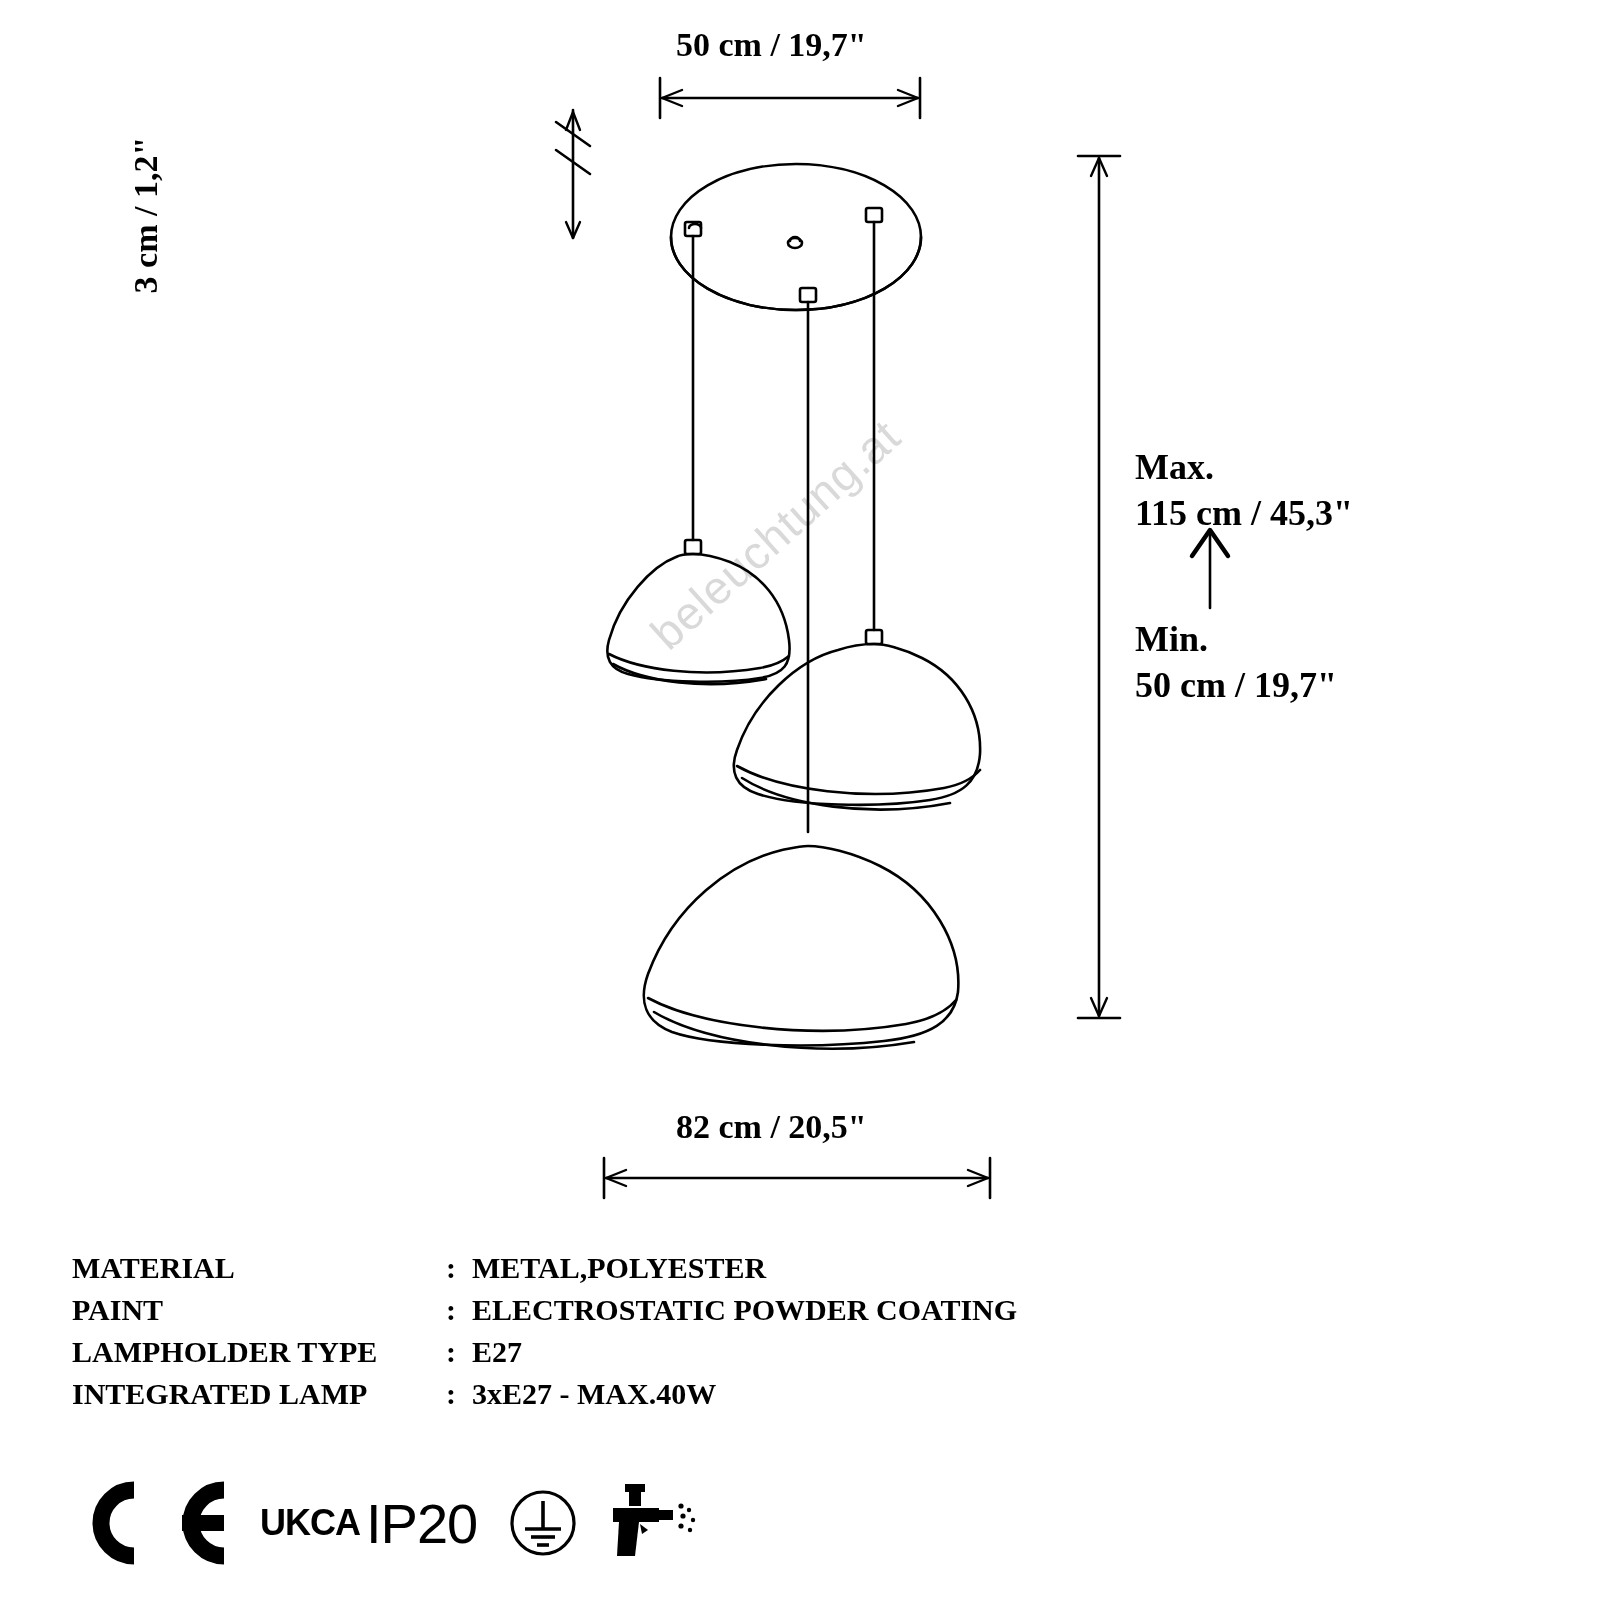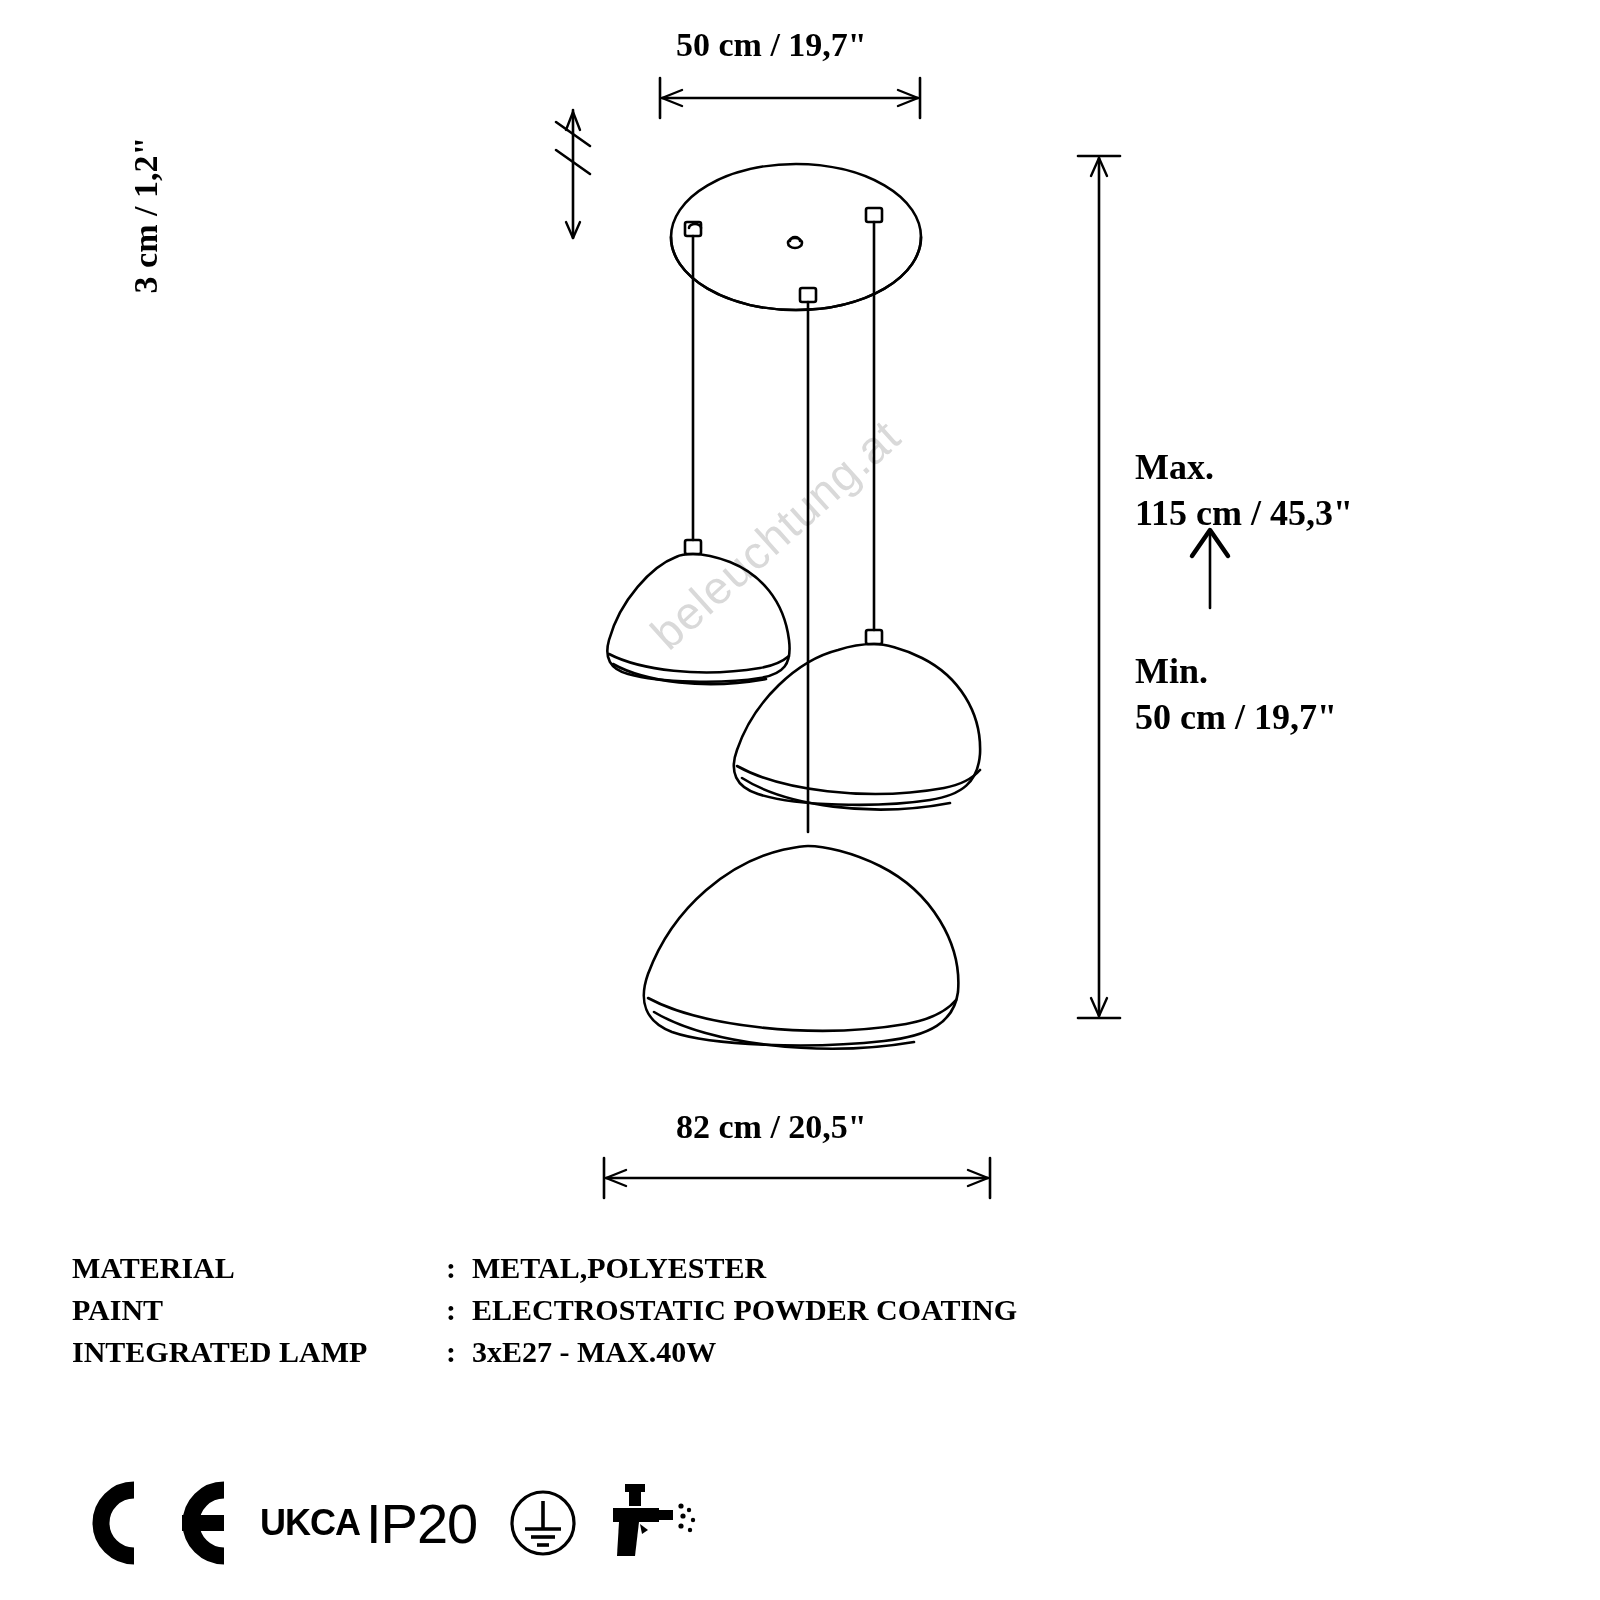--- a/index.html
+++ b/index.html
@@ -51,21 +51,21 @@
   }
   #label-max {
     left: 1135px;
     top: 424px;
     font-size: 36px;
     line-height: 1.28;
     margin-top: 20px;
   }
   #label-min {
     left: 1135px;
-    top: 648px;
+    top: 616px;
     font-size: 36px;
     line-height: 1.28;
   }
   #label-bottom {
     left: 676px;
     top: 1108px;
     font-size: 34px;
   }
   .watermark {
     position: absolute;
@@ -259,20 +259,25 @@
           <td class="spec-key">MATERIAL</td>
           <td class="spec-colon">:</td>
           <td class="spec-value">METAL,POLYESTER</td>
         </tr>
         <tr>
           <td class="spec-key">PAINT</td>
           <td class="spec-colon">:</td>
           <td class="spec-value">ELECTROSTATIC POWDER COATING</td>
         </tr>
         <tr>
+          <td class="spec-key">LAMPHOLDER TYPE</td>
+          <td class="spec-colon">:</td>
+          <td class="spec-value">E27</td>
+        </tr>
+        <tr>
           <td class="spec-key">INTEGRATED LAMP</td>
           <td class="spec-colon">:</td>
           <td class="spec-value">3xE27 - MAX.40W</td>
         </tr>
       </tbody>
     </table>
   </div>
 
   <div id="cert-row">
 

